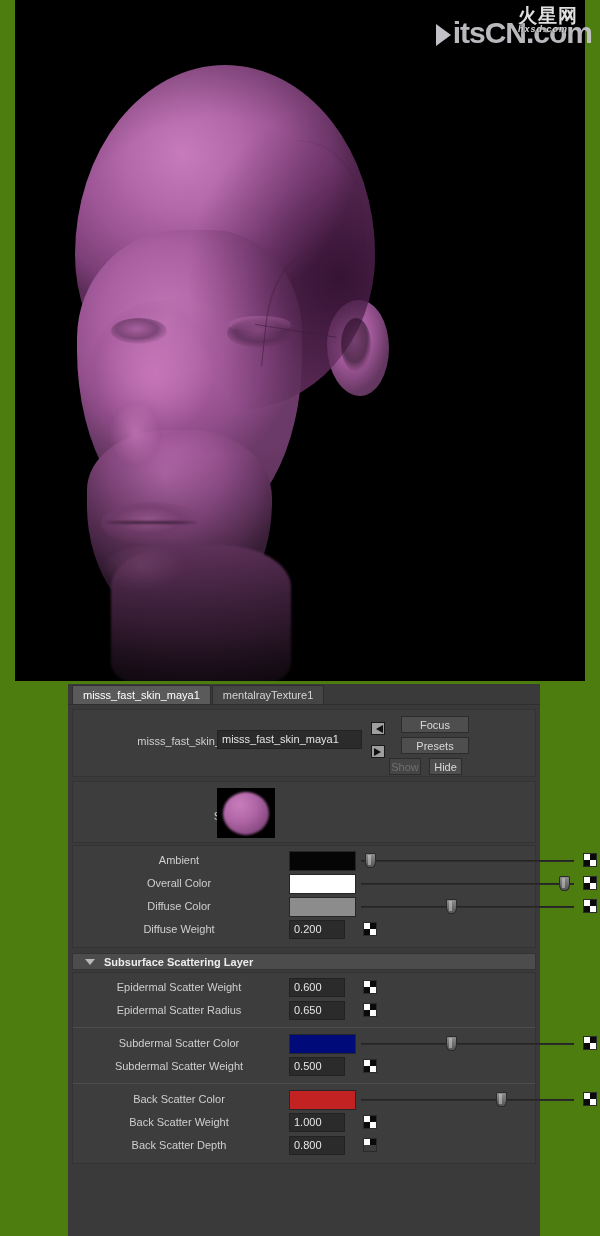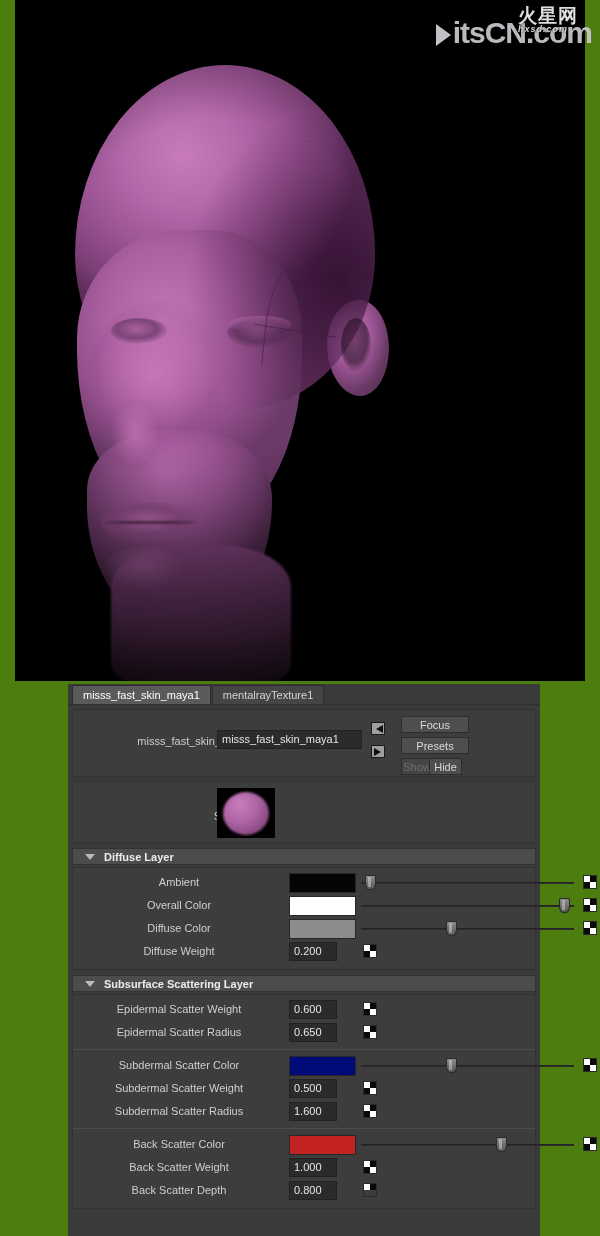--- a/index.html
+++ b/index.html
@@ -195,21 +195,21 @@
   #nav-out::after { left: 2px; border-left: 7px solid #111; }
 
   .btn {
     position: absolute; height: 17px; line-height: 16px; text-align: center;
     font-size: 11px; color: #d9d9d9; background: #4e4e4e;
     border: 1px solid #2c2c2c; border-radius: 0; cursor: default;
   }
   .btn.disabled { color: #6f6f6f; }
   #btn-focus   { left: 328px; top: 6px;  width: 68px; }
   #btn-presets { left: 328px; top: 27px; width: 68px; }
-  #btn-show    { left: 328px; top: 48px; width: 32px; background: #454545; }
+  #btn-show    { left: 316px; top: 48px; width: 32px; background: #454545; }
   #btn-hide    { left: 356px; top: 48px; width: 33px; }
 
   #sample-row {
     position: relative; height: 62px; margin: 4px 4px 0 4px;
     background: #3d3d3d; border: 1px solid #333;
   }
   #sample-label {
     position: absolute; left: 40px; top: 28px; width: 138px;
     text-align: right; font-size: 11px; color: #cfcfcf;
   }
@@ -243,21 +243,21 @@
   .attr-row { position: relative; height: 23px; }
   .attr-label {
     position: absolute; left: 0; top: 4px; width: 212px;
     text-align: center; font-size: 11px; color: #cfcfcf; white-space: nowrap;
   }
   .swatch {
     position: absolute; left: 216px; top: 1px; width: 67px; height: 20px;
     border: 1px solid #262626;
   }
   .numfield {
-    position: absolute; left: 216px; top: 1px; width: 48px; height: 19px;
+    position: absolute; left: 216px; top: 1px; width: 56px; height: 19px;
     background: #2b2b2b; border: 1px solid #222; color: #e6e6e6;
     font-size: 11px; line-height: 17px; padding-left: 4px;
   }
   .slider { position: absolute; left: 288px; top: 0; width: 218px; height: 21px; }
   .slider-track {
     position: absolute; left: 0; top: 10px; width: 213px; height: 2px;
     background: #2d2d2d; border-top: 1px solid #242424;
   }
   .slider-handle {
     position: absolute; top: 3px; width: 11px; height: 15px;
@@ -340,24 +340,20 @@
     </div>
 
     <div id="sample-row">
       <div id="sample-label">Sample</div>
       <div id="sample-swatch">
         <div id="sample-ball"></div>
       </div>
     </div>
 
     <div id="sections">
-        <div class="section-header">
-          <span class="arrow-down"></span>
-          <span>Diffuse Layer</span>
-        </div>
         <div class="section-body">
           <div class="subgroup">
             <div class="attr-row">
               <div class="attr-label">Ambient</div>
               <div class="swatch" style="background: rgb(5, 5, 5);"></div>
               <div class="slider">
                 <div class="slider-track"></div>
                 <div class="slider-handle" style="left: 4.04px;"></div>
               </div>
               <div class="checker at-map">
@@ -452,30 +448,20 @@
             <div class="attr-row">
               <div class="attr-label">Subdermal Scatter Weight</div>
               <div class="numfield">0.500</div>
               <div class="checker at-num">
                 <i></i>
                 <i></i>
                 <i></i>
                 <i></i>
               </div>
             </div>
-            <div class="attr-row">
-              <div class="attr-label">Subdermal Scatter Radius</div>
-              <div class="numfield">1.600</div>
-              <div class="checker at-num">
-                <i></i>
-                <i></i>
-                <i></i>
-                <i></i>
-              </div>
-            </div>
           </div>
           <div class="subgroup">
             <div class="attr-row">
               <div class="attr-label">Back Scatter Color</div>
               <div class="swatch" style="background: rgb(194, 34, 34);"></div>
               <div class="slider">
                 <div class="slider-track"></div>
                 <div class="slider-handle" style="left: 135.34px;"></div>
               </div>
               <div class="checker at-map">

